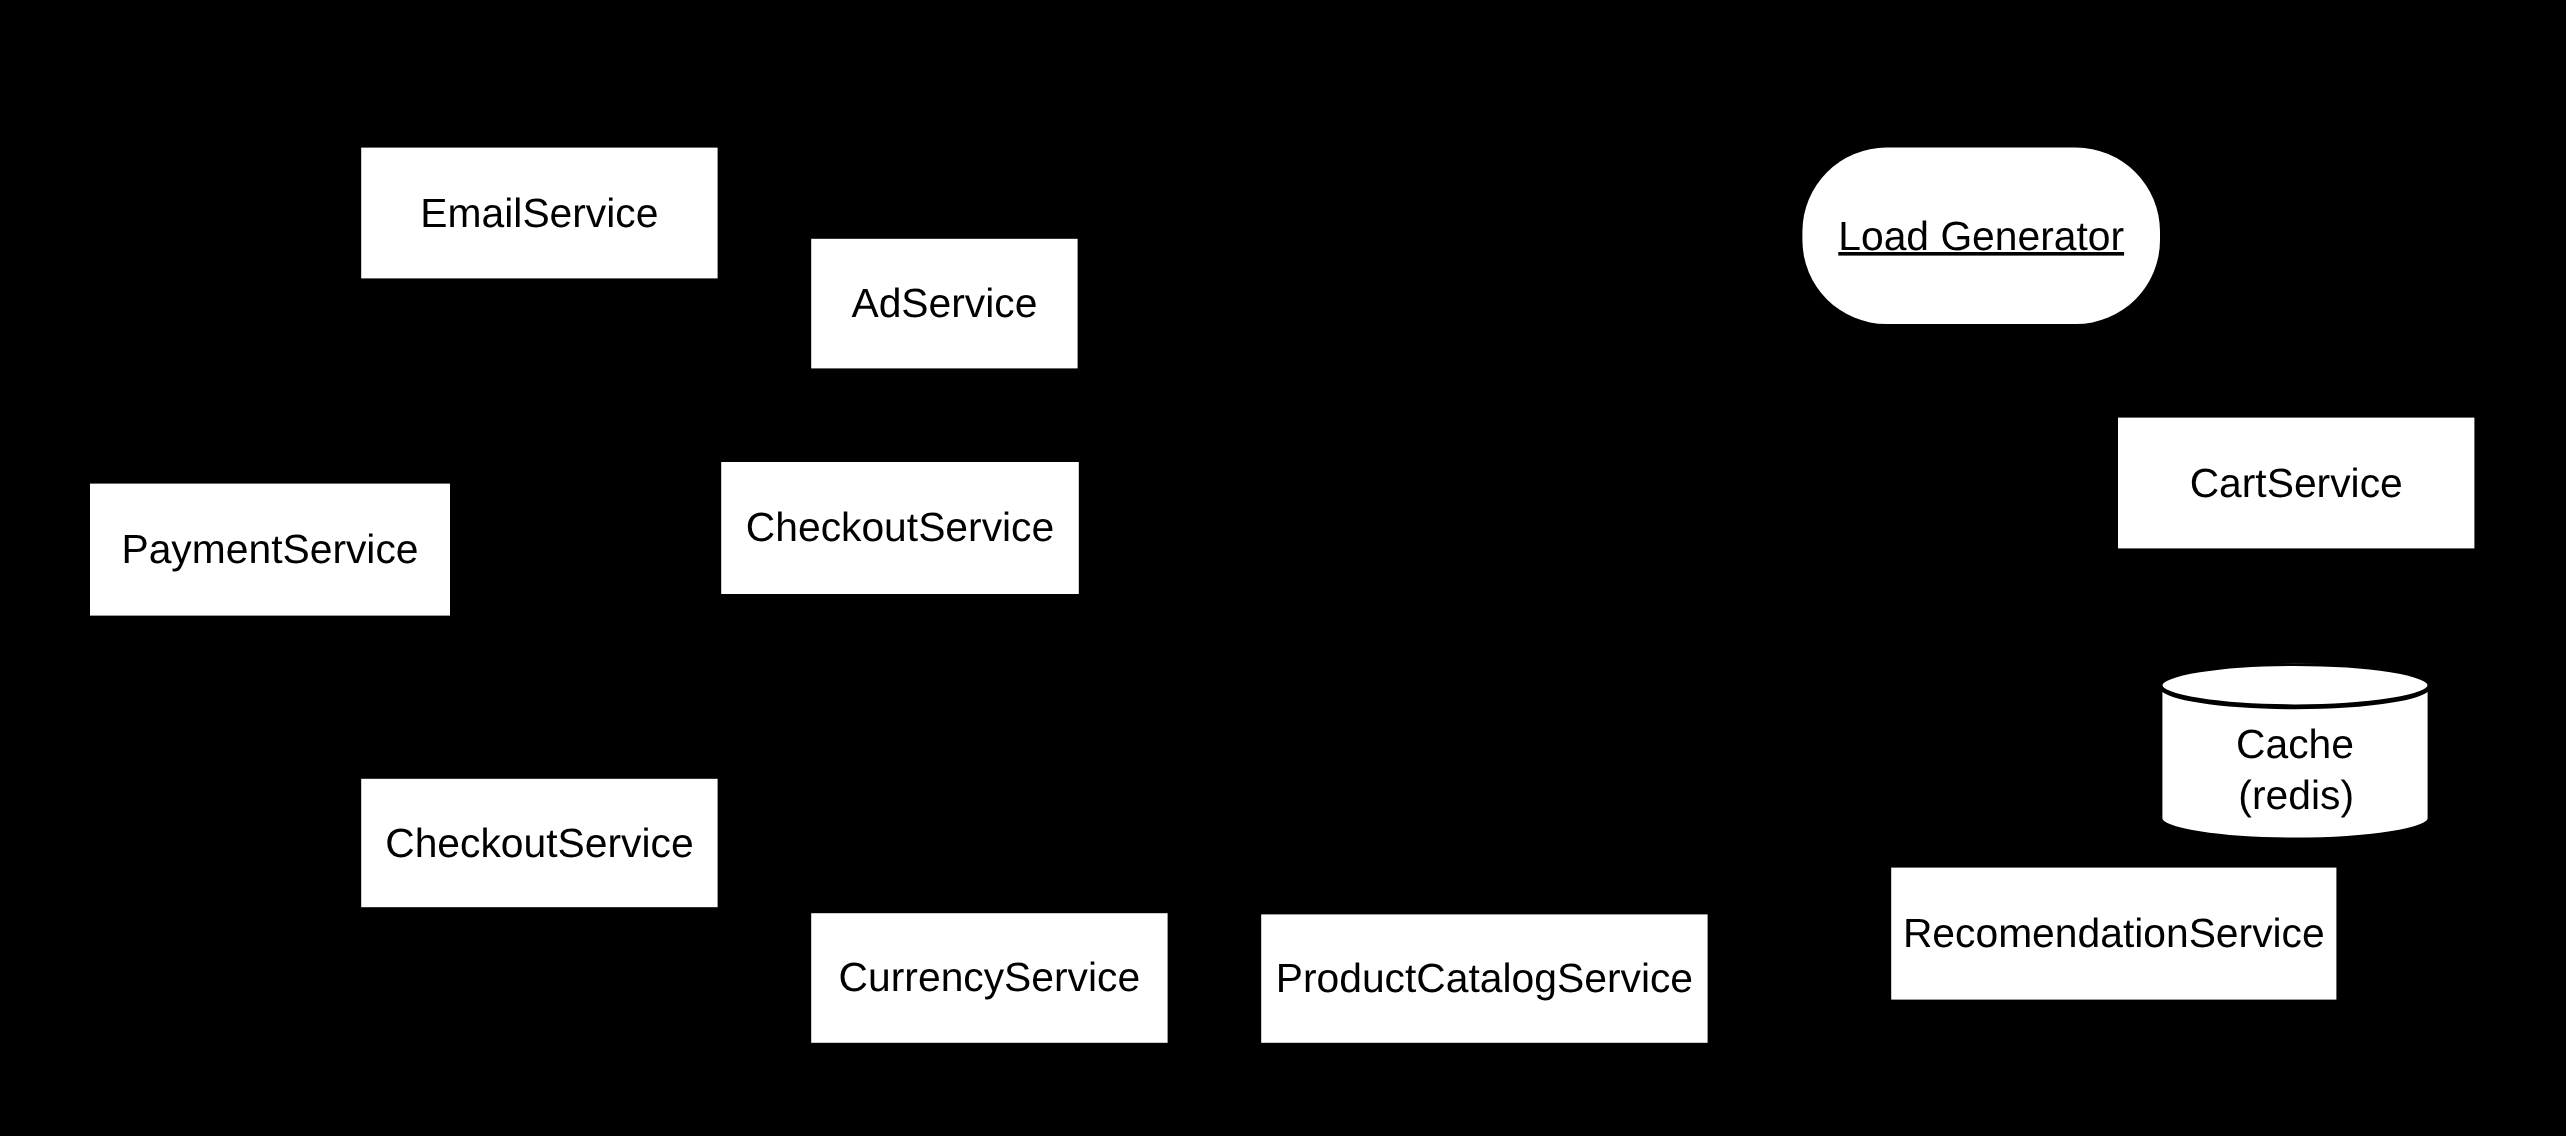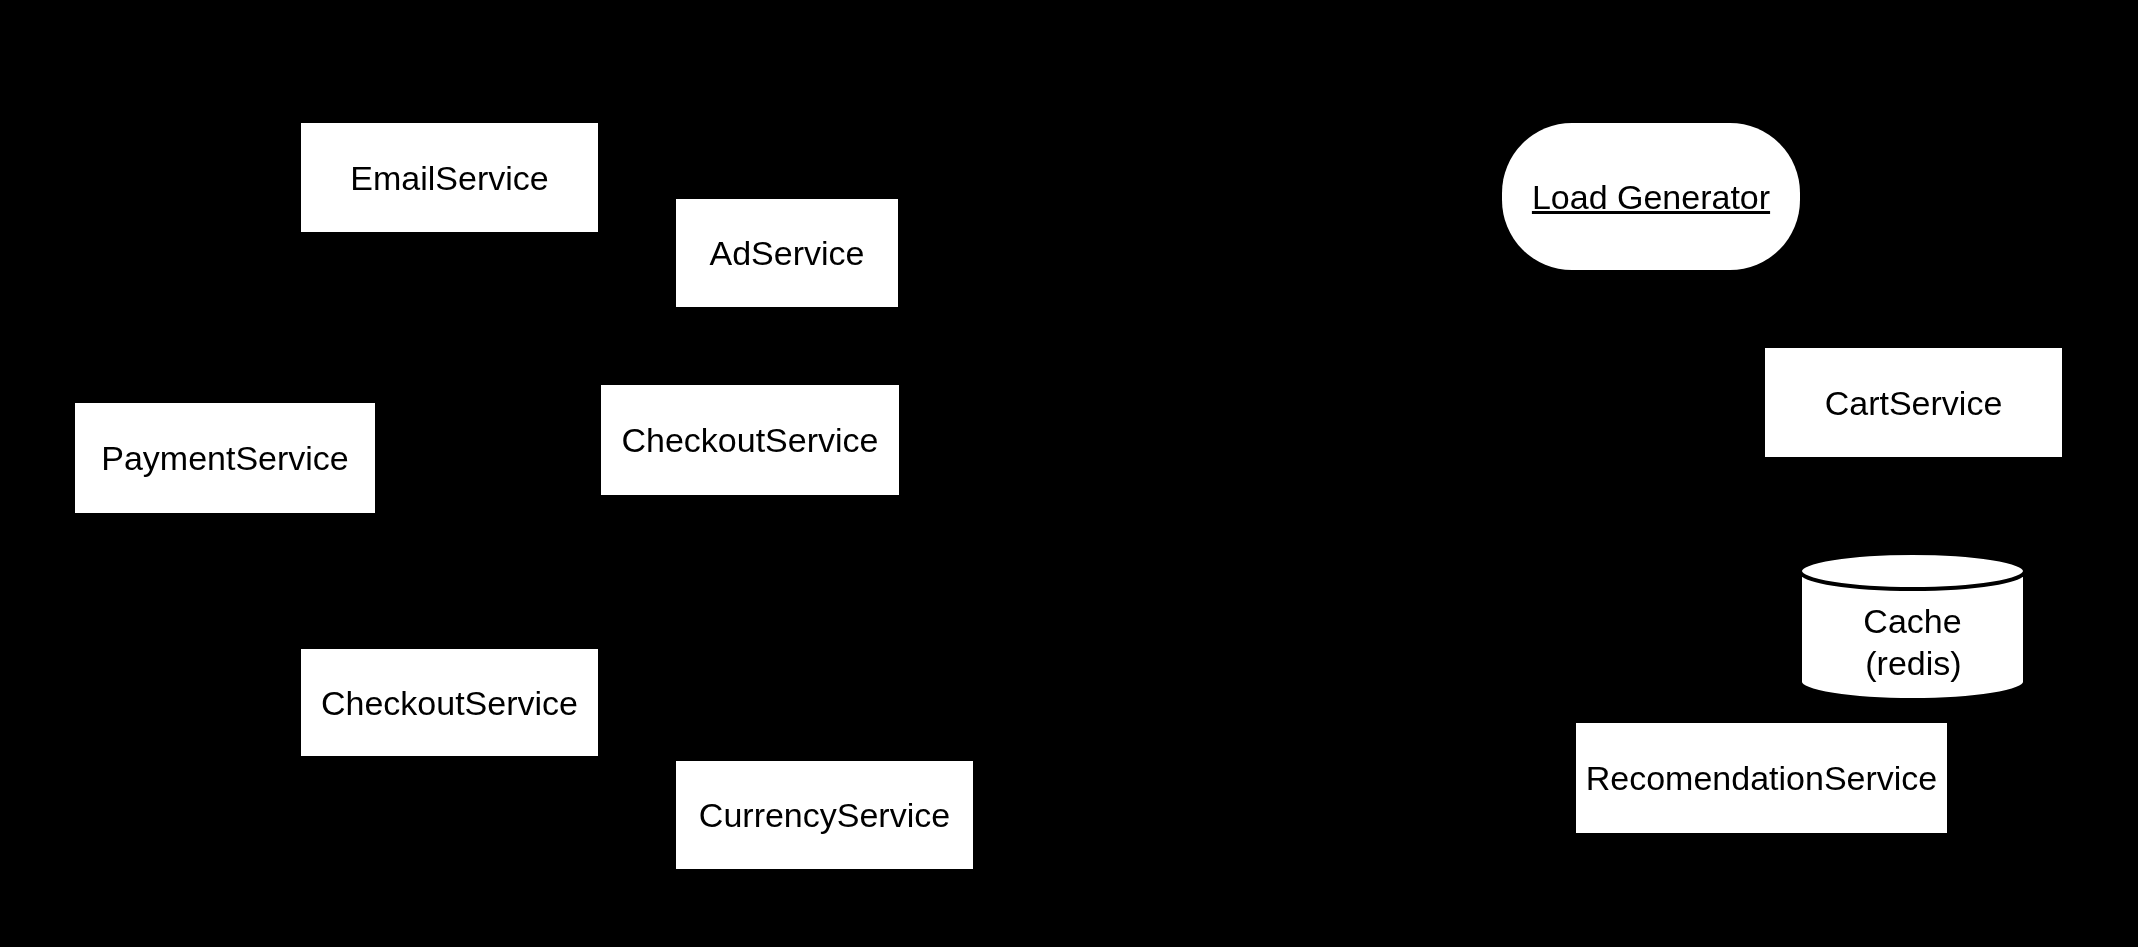--- a/index.html
+++ b/index.html
@@ -81,16 +81,19 @@
         <div>Cache</div>
         <div>(redis)</div>
       </div>
     </div>
     <div class="node rect" style="left: 301px; top: 649px; width: 297px; height: 107px;">
       <div class="label" style="color: rgb(0, 0, 0);">CheckoutService</div>
     </div>
     <div class="node rect" style="left: 676px; top: 761px; width: 297px; height: 108px;">
       <div class="label" style="color: rgb(0, 0, 0);">CurrencyService</div>
     </div>
+    <div class="node rect" style="left: 1051px; top: 762px; width: 372px; height: 107px;">
+      <div class="label" style="color: rgb(0, 0, 0);">ProductCatalogService</div>
+    </div>
     <div class="node rect" style="left: 1576px; top: 723px; width: 371px; height: 110px;">
       <div class="label" style="color: rgb(0, 0, 0);">RecomendationService</div>
     </div>
   </div>
 
 </body></html>

